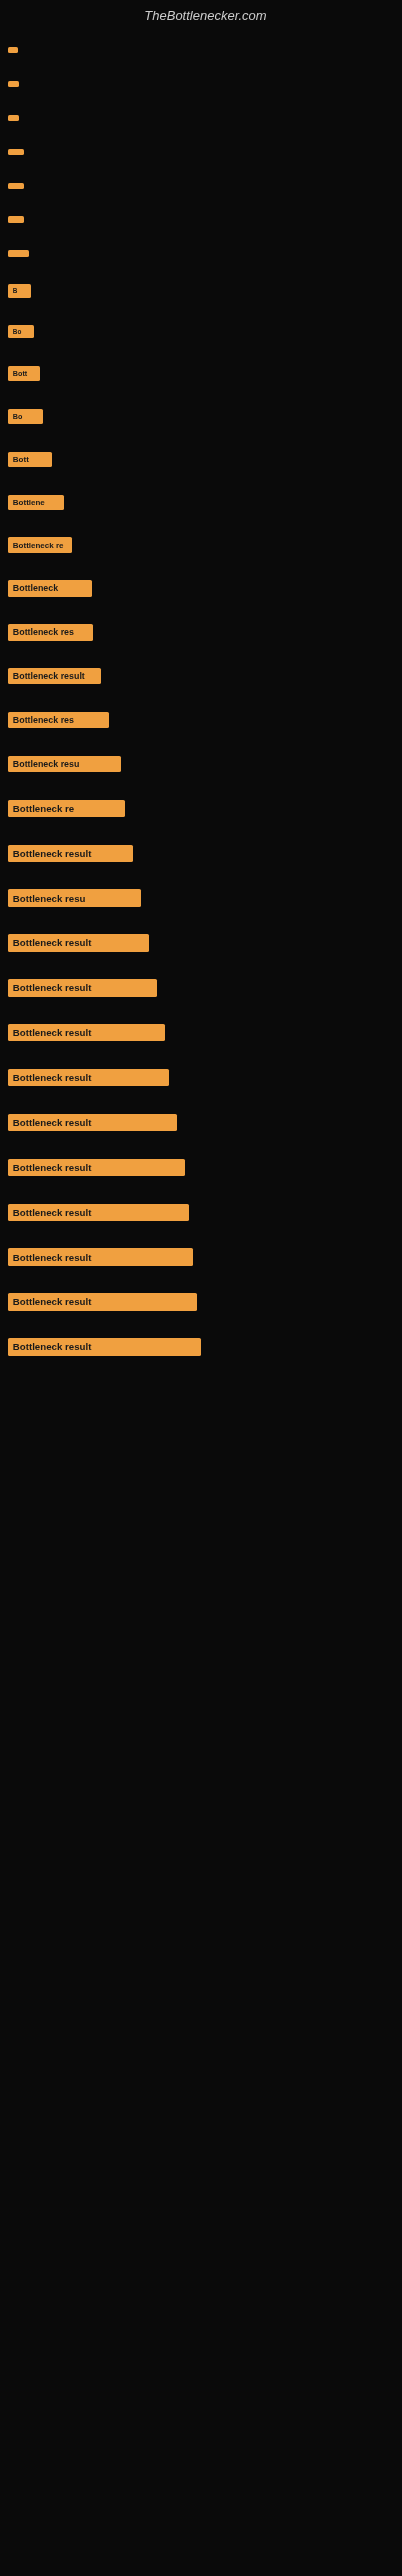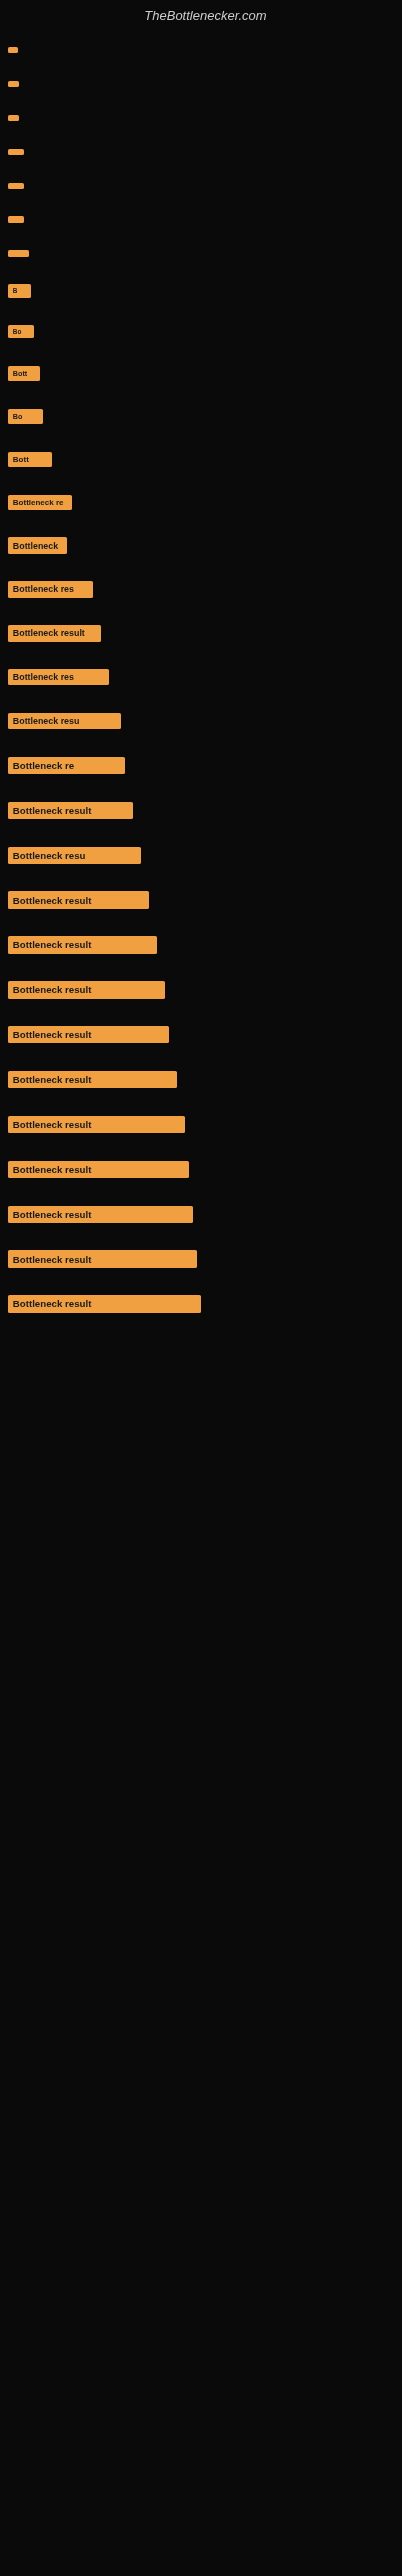--- a/index.html
+++ b/index.html
@@ -57,21 +57,21 @@
     .bar-5 .bar-label  { width: 16px; font-size: 0; }
     .bar-6 .bar-label  { width: 16px; font-size: 0; }
     .bar-7 .bar-label  { width: 21px; font-size: 0; }
     .bar-8 .bar-label  { width: 22.5px; font-size: 6.4px; }
     .bar-9 .bar-label  { width: 26px; font-size: 6.4px; }
     .bar-10 .bar-label { width: 32px; font-size: 7.2px; }
     .bar-11 .bar-label { width: 35px; font-size: 7.2px; }
     .bar-12 .bar-label { width: 44px; font-size: 8px; }
     .bar-13 .bar-label { width: 56px; font-size: 8px; }
     .bar-14 .bar-label { width: 64px; font-size: 8px; }
-    .bar-15 .bar-label { width: 59px; font-size: 8.9px; }
+    .bar-15 .bar-label { width: 84px; font-size: 8.9px; }
     .bar-16 .bar-label { width: 85px; font-size: 8.9px; }
     .bar-17 .bar-label { width: 93px; font-size: 8.9px; }
     .bar-18 .bar-label { width: 101px; font-size: 8.9px; }
     .bar-19 .bar-label { width: 113px; font-size: 8.9px; }
     .bar-20 .bar-label { width: 117px; font-size: 9.7px; }
     .bar-21 .bar-label { width: 125px; font-size: 9.7px; }
     .bar-22 .bar-label { width: 133px; font-size: 9.7px; }
     .bar-23 .bar-label { width: 141px; font-size: 9.7px; }
     .bar-24 .bar-label { width: 149px; font-size: 9.7px; }
     .bar-25 .bar-label { width: 157px; font-size: 9.7px; }
@@ -117,20 +117,23 @@
       <div class="bar-label">Bo</div>
     </div>
     <div class="bar-row bar-10">
       <div class="bar-label">Bott</div>
     </div>
     <div class="bar-row bar-11">
       <div class="bar-label">Bo</div>
     </div>
     <div class="bar-row bar-12">
       <div class="bar-label">Bott</div>
+    </div>
+    <div class="bar-row bar-13">
+      <div class="bar-label">Bottlene</div>
     </div>
     <div class="bar-row bar-14">
       <div class="bar-label">Bottleneck re</div>
     </div>
     <div class="bar-row bar-15">
       <div class="bar-label">Bottleneck</div>
     </div>
     <div class="bar-row bar-16">
       <div class="bar-label">Bottleneck res</div>
     </div>

